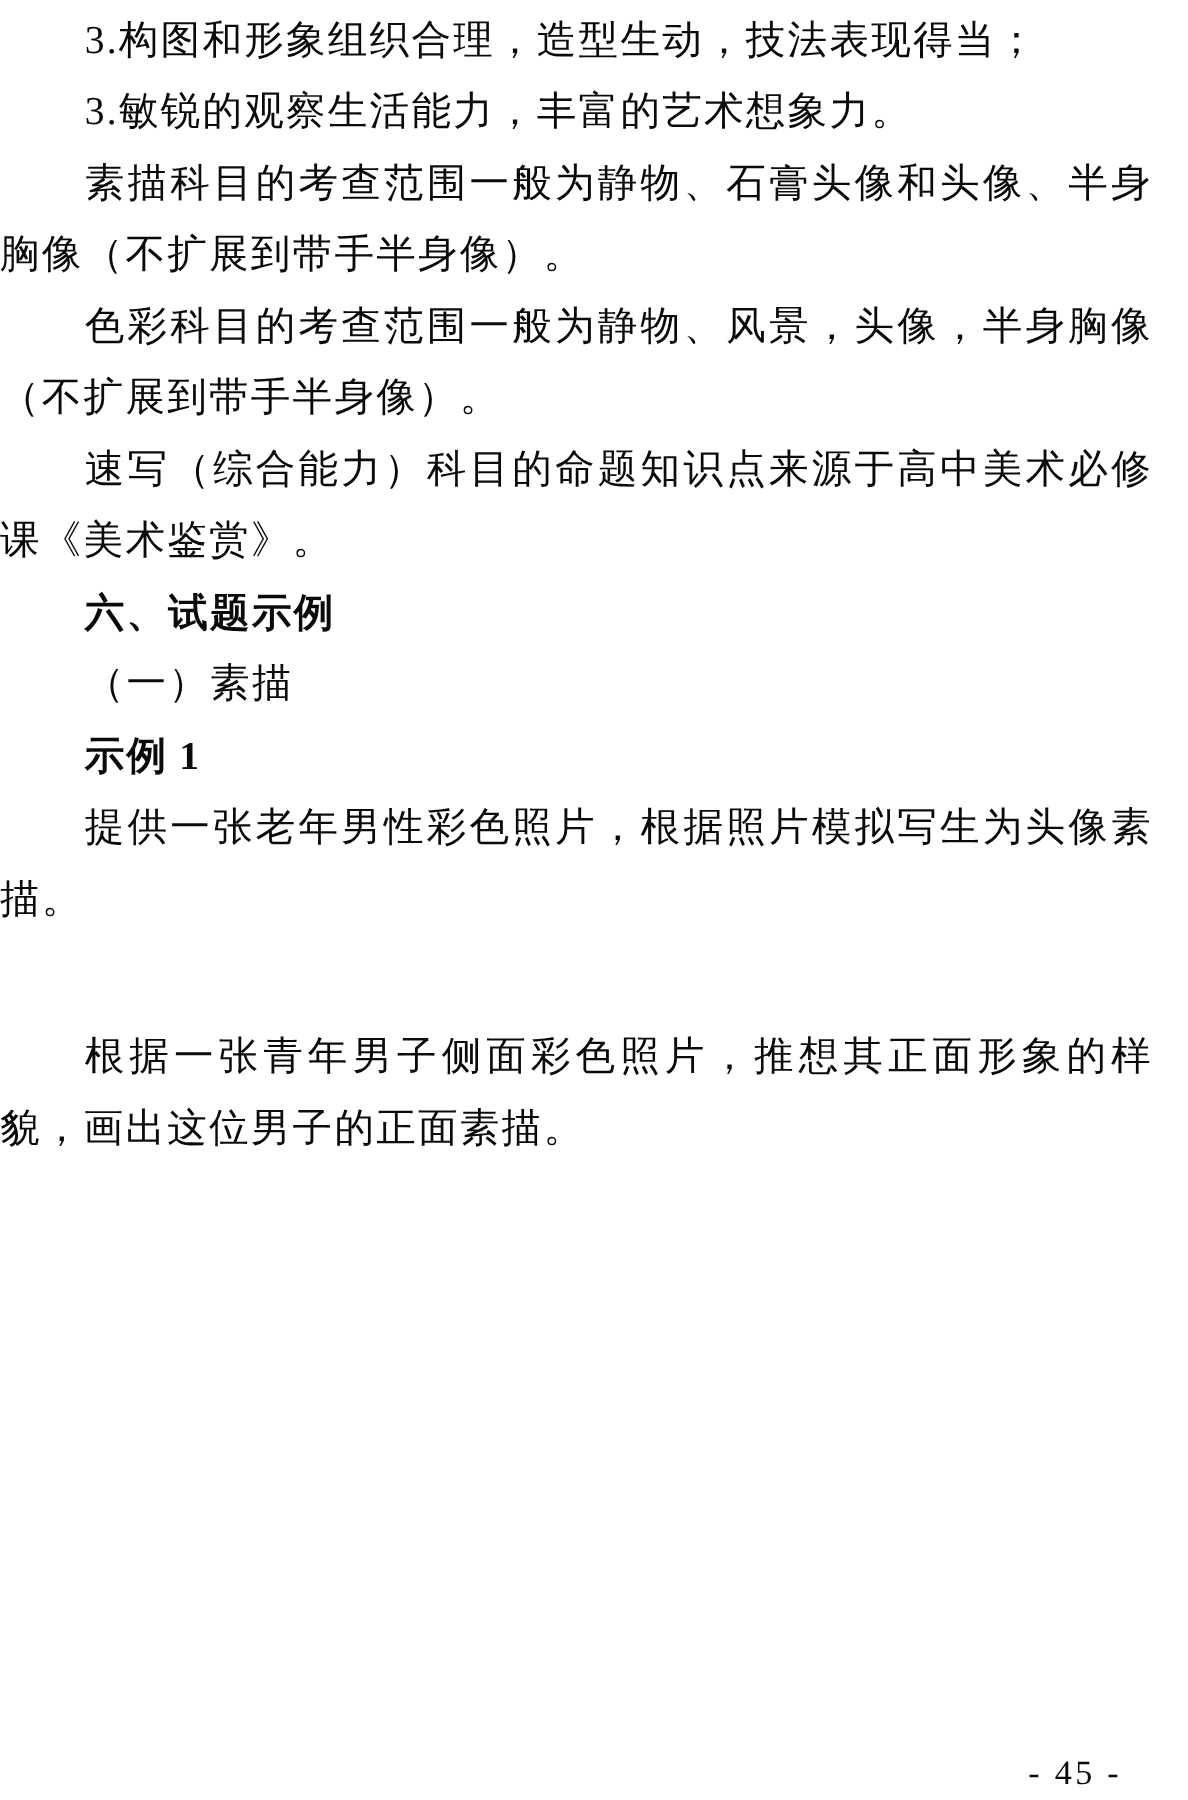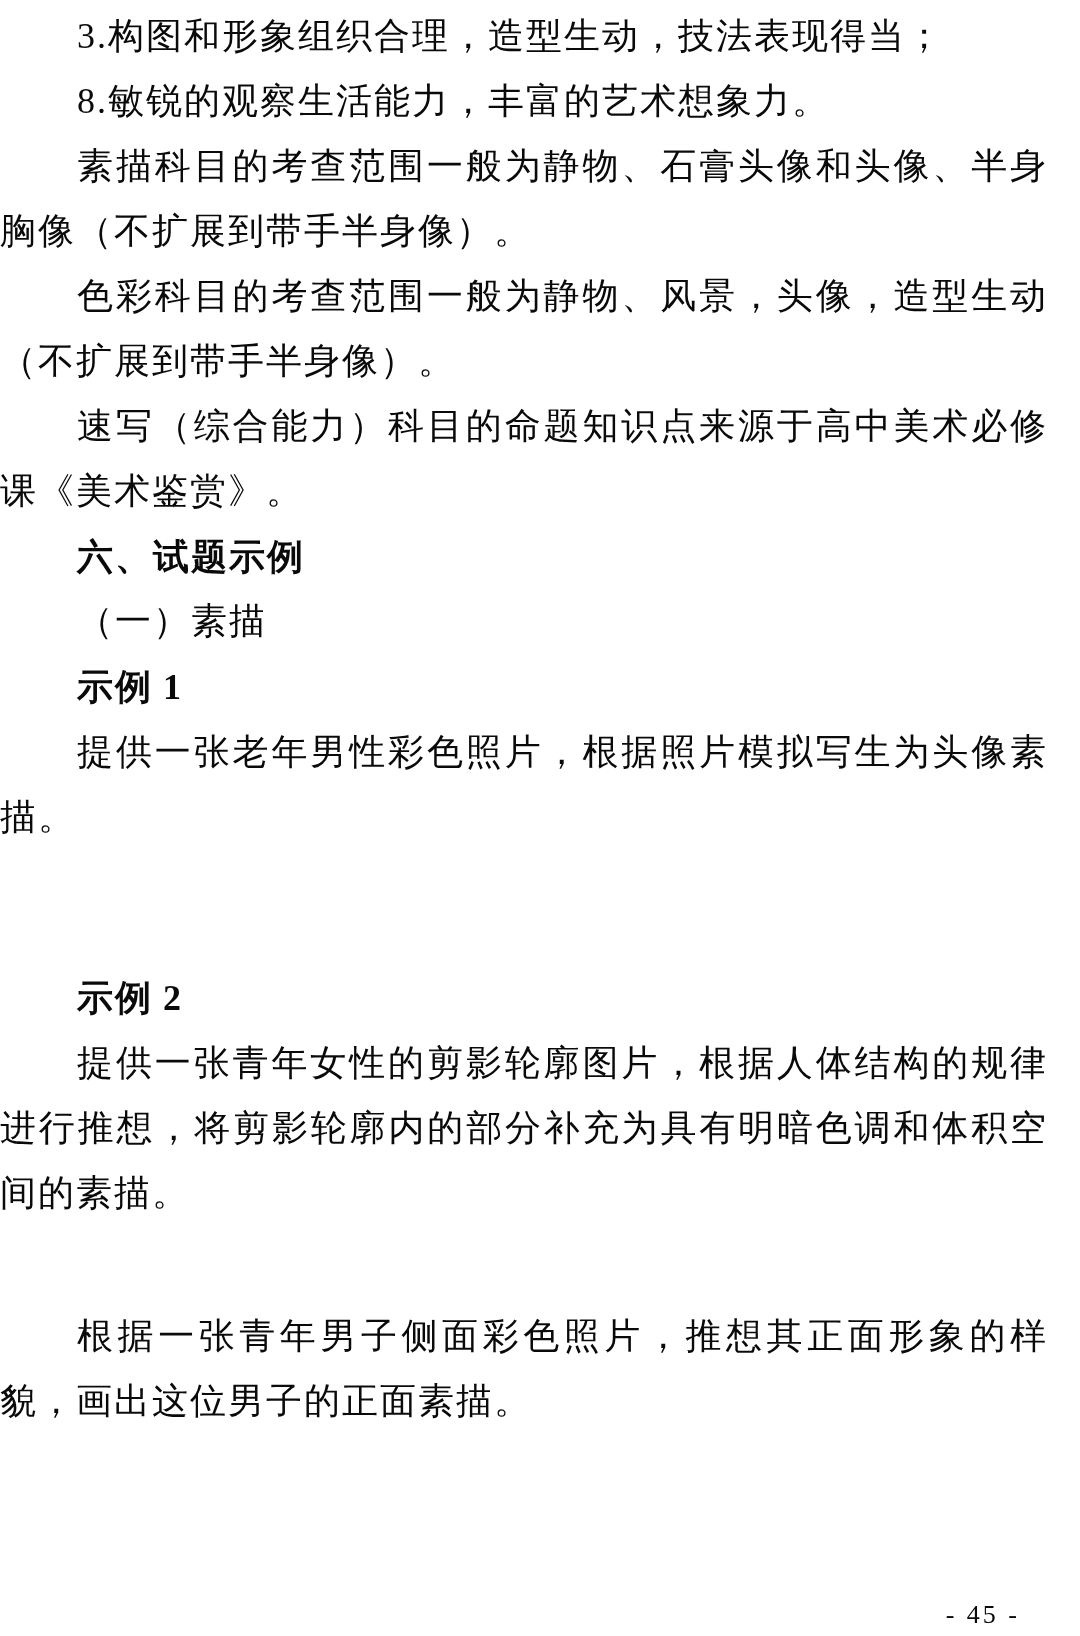--- a/index.html
+++ b/index.html
@@ -46,56 +46,50 @@
     font-weight: bold;
     margin-left: 10px;
     letter-spacing: 0;
   }
   .gap-large { margin-top: 115px; }
   .gap-medium { margin-top: 78px; }
   .page-number {
     position: absolute;
     right: 28px;
     bottom: 6px;
-    font-size: 26px;
+    font-size: 31px;
     letter-spacing: 3px;
     font-family: "Liberation Serif", "DejaVu Serif", serif;
     color: #0a0a0a;
   }
 </style>
 </head>
 <body>
 
 <div class="page">
 
   <p class="para indent">3.构图和形象组织合理，造型生动，技法表现得当；</p>
-  <p class="para indent">8.敏锐的观察生活能力，丰富的艺术想象力。</p>
+  <p class="para indent">3.敏锐的观察生活能力，丰富的艺术想象力。</p>
 
 
   <p class="para indent">素描科目的考查范围一般为静物、石膏头像和头像、半身胸像（不扩展到带手半身像）。</p>
-  <p class="para indent">色彩科目的考查范围一般为静物、风景，头像，造型生动（不扩展到带手半身像）。</p>
+  <p class="para indent">色彩科目的考查范围一般为静物、风景，头像，半身胸像（不扩展到带手半身像）。</p>
   <p class="para indent">速写（综合能力）科目的命题知识点来源于高中美术必修课《美术鉴赏》。</p>
 
   <p class="para indent heading">六、试题示例</p>
 
   <p class="para indent kai">（一）素描</p>
 
   <section>
     <p class="para indent example-label">
       <span>示例</span><span class="num">1</span>
     </p>
     <p class="para indent">提供一张老年男性彩色照片，根据照片模拟写生为头像素描。</p>
   </section>
 
-  <section class="gap-large">
-    <p class="para indent example-label">
-      <span>示例</span><span class="num">2</span>
-    </p>
-    <p class="para indent">提供一张青年女性的剪影轮廓图片，根据人体结构的规律进行推想，将剪影轮廓内的部分补充为具有明暗色调和体积空间的素描。</p>
-  </section>
 
   <section class="gap-medium">
     <p class="para indent">根据一张青年男子侧面彩色照片，推想其正面形象的样貌，画出这位男子的正面素描。</p>
   </section>
 
   <div class="page-number">- 45 -</div>
 
 </div>
 
 </body></html>

